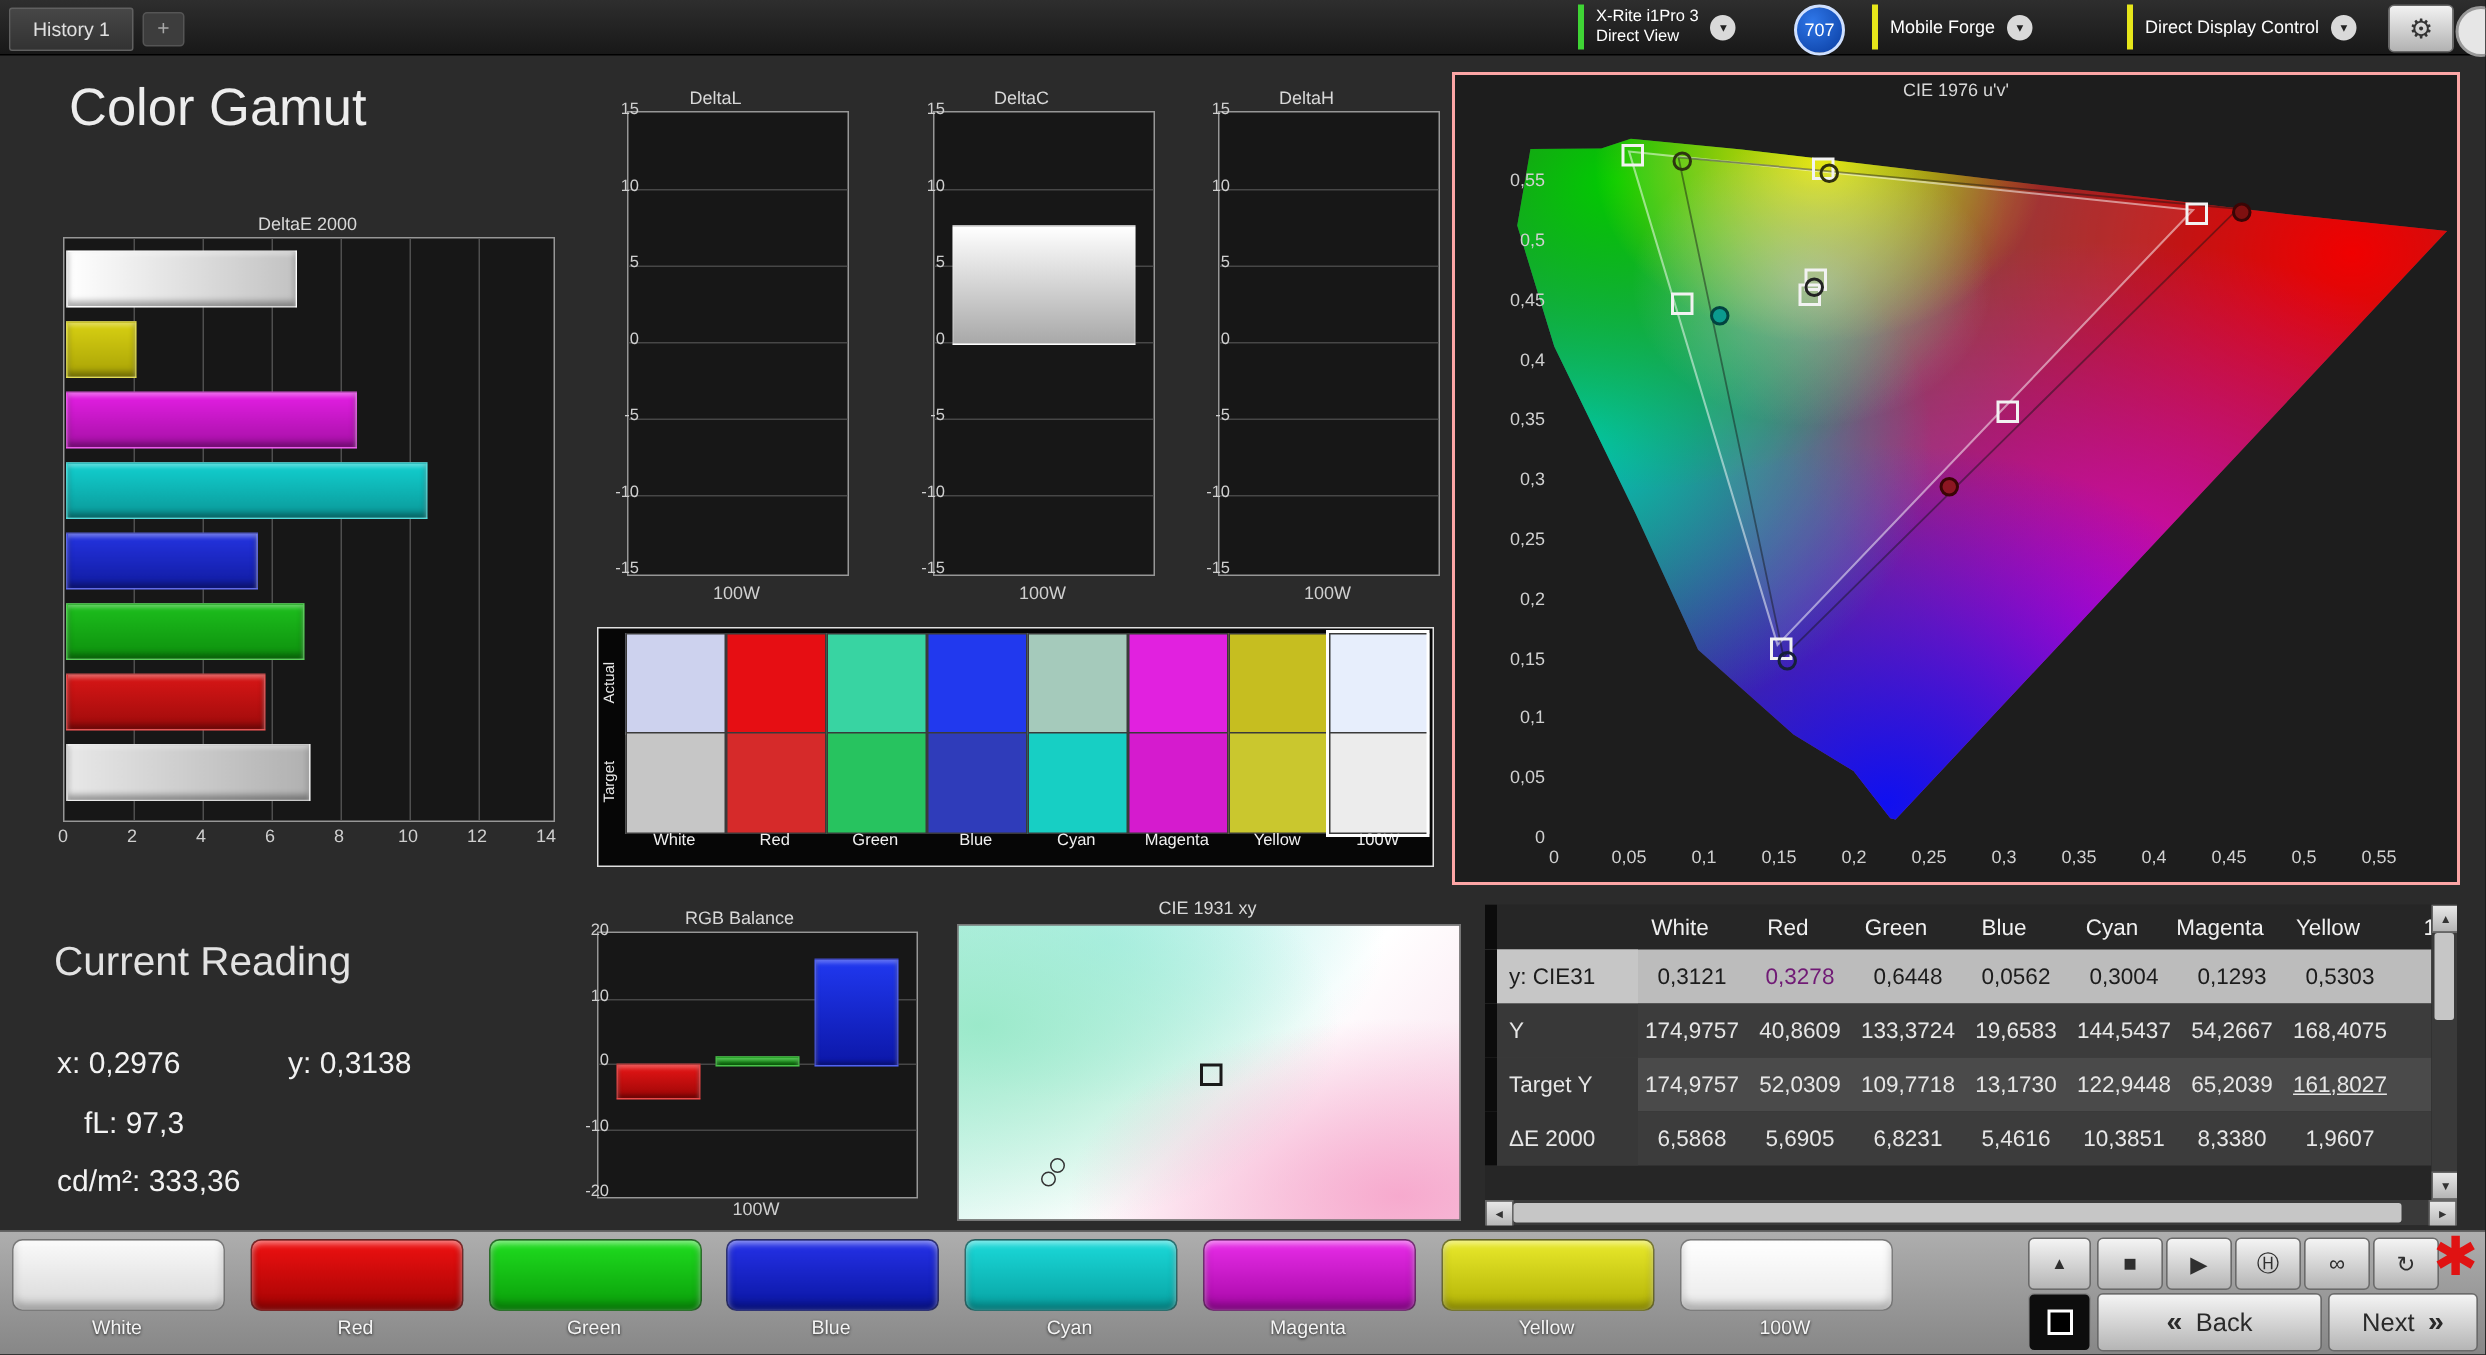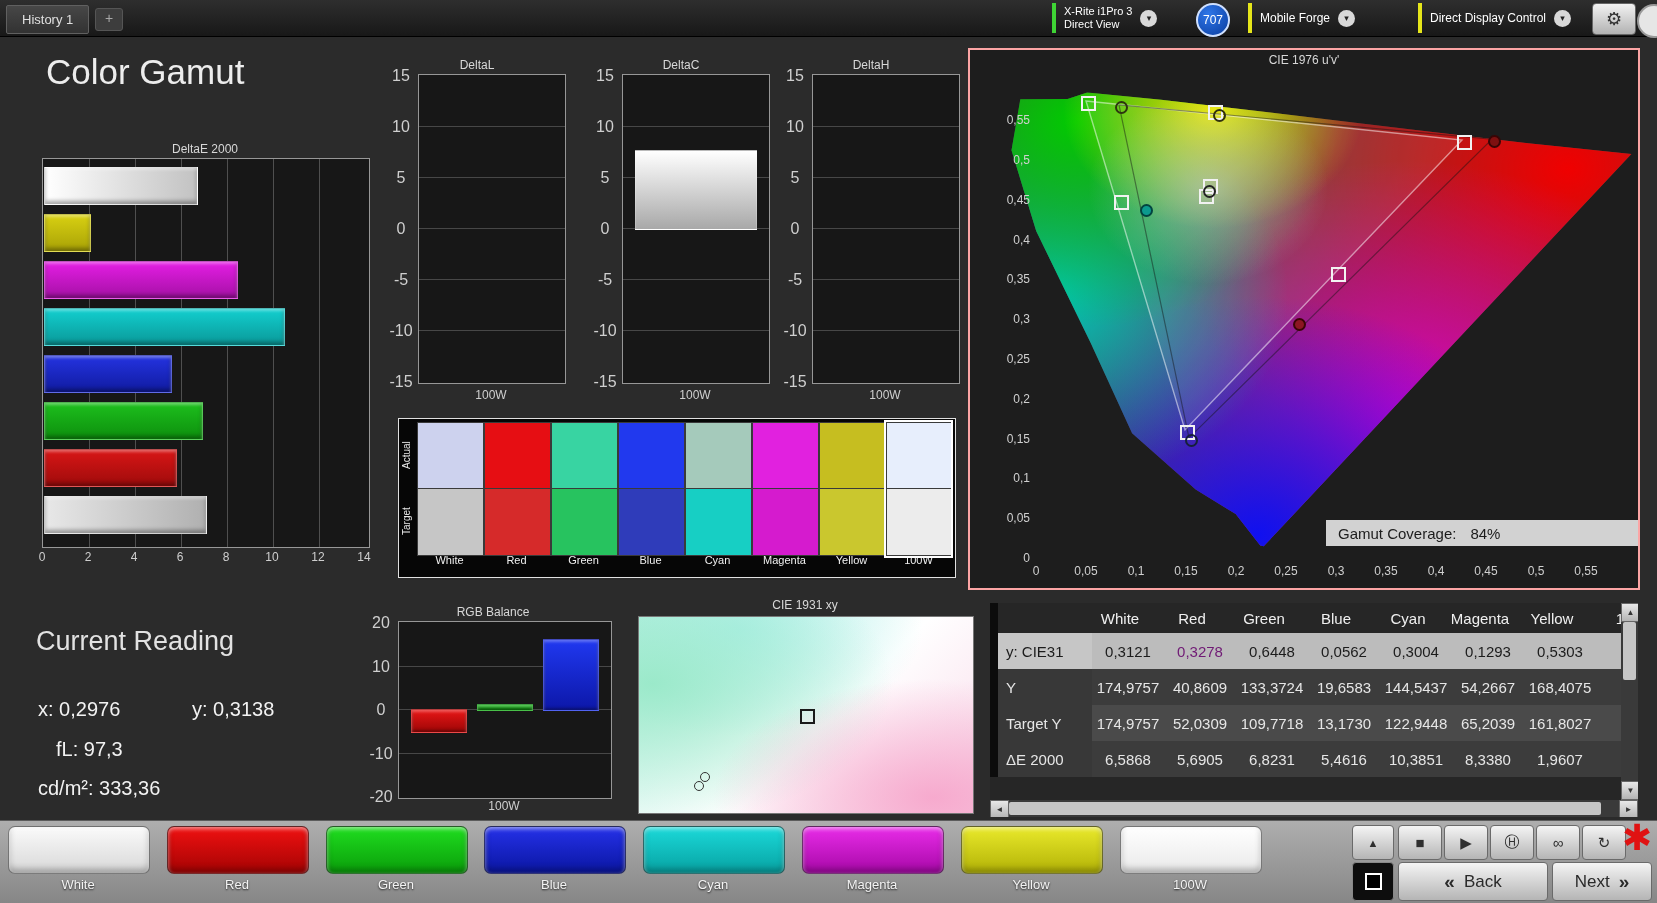--- a/index.html
+++ b/index.html
@@ -44,21 +44,21 @@
   .de-panel{position:absolute;left:42px;top:142px;width:326px;height:430px;}
   .de-box{position:absolute;left:0;top:16px;width:326px;height:388px;border:1px solid #979797;
           background:#171717;overflow:hidden;}
   .de-ticks{position:absolute;left:0;top:408px;width:326px;height:16px;}
   .de-ticks span{position:absolute;width:20px;text-align:center;font-size:12px;color:#cfcfcf;}
 
   .sc-panel{position:absolute;width:178px;height:352px;}
   .sc-box{position:absolute;left:30px;top:16px;width:146px;height:308px;border:1px solid #979797;
           background:#171717;overflow:hidden;}
   .sc-ylab{position:absolute;inset:0;pointer-events:none;}
-  .sc-ylab span{position:absolute;left:0;width:26px;text-align:center;font-size:16px;color:#cfcfcf;}
+  .sc-ylab span{position:absolute;left:12px;width:26px;text-align:right;font-size:11px;color:#cfcfcf;}
   .sc-xlabel{position:absolute;left:30px;top:330px;width:146px;text-align:center;font-size:12px;color:#cfcfcf;}
   .sc-bar{position:absolute;left:12px;right:12px;border:1px solid rgba(255,255,255,.2);}
   .rgb-box{left:30px;width:212px;height:176px;}
   .rgb-xlabel{top:194px;width:212px;}
   .rgb-bar{position:absolute;border:1px solid rgba(255,255,255,.22);
            box-shadow:inset 0 2px 3px rgba(255,255,255,.3),inset 0 -2px 3px rgba(0,0,0,.35);}
 
   
   .swatch-strip{position:absolute;left:398px;top:418px;width:556px;height:158px;background:#060606;
                 border:1px solid #e0e0e0;}
@@ -391,24 +391,20 @@
         <div class="mk-sq" style="left: 143.5px; top: 144.504px; border-color: rgb(242, 242, 242);"></div>
         <div class="mk-ci" style="left: 169.5px; top: 154.26px; border-color: rgb(2, 68, 64); background: rgb(11, 154, 142);"></div>
         <div class="mk-sq" style="left: 232.5px; top: 129.38px; border-color: rgb(242, 242, 242);"></div>
         <div class="mk-sq" style="left: 228.5px; top: 138.932px; border-color: rgb(242, 242, 242);"></div>
         <div class="mk-ci" style="left: 232.5px; top: 135.156px; border-color: rgb(34, 34, 34);"></div>
         <div class="mk-sq" style="left: 360.5px; top: 216.94px; border-color: rgb(242, 242, 242);"></div>
         <div class="mk-ci" style="left: 322.5px; top: 268.088px; border-color: rgb(58, 5, 5); background: rgb(140, 22, 34);"></div>
         <div class="mk-sq" style="left: 209.5px; top: 374.548px; border-color: rgb(242, 242, 242);"></div>
         <div class="mk-ci" style="left: 214.5px; top: 383.508px; border-color: rgb(22, 32, 58);"></div>
       </div>
-    <div class="coverage">
-      <span>Gamut Coverage:</span>
-      <span>84%</span>
-    </div>
   </div>
 
   <div class="cur-title">Current Reading</div>
   <div class="cur-line" style="left:38px;top:698px">x: 0,2976</div>
   <div class="cur-line" style="left:192px;top:698px">y: 0,3138</div>
   <div class="cur-line" style="left:56px;top:738px">fL: 97,3</div>
   <div class="cur-line" style="left:38px;top:777px">cd/m²: 333,36</div>
 
   <div class="sc-panel" id="rgb-panel" style="left:368px;top:605px;width:250px;height:214px">
     <div class="panel-title">RGB Balance</div>
@@ -479,21 +475,21 @@
         </div>
         <div class="t-row" style="background: rgb(74, 74, 74);">
           <div class="t-cell t-strip" style="width: 8px;"></div>
           <div class="t-cell t-label" style="width: 86px;">Target Y</div>
           <div class="t-cell" style="width: 72px;">174,9757</div>
           <div class="t-cell" style="width: 72px;">52,0309</div>
           <div class="t-cell" style="width: 72px;">109,7718</div>
           <div class="t-cell" style="width: 72px;">13,1730</div>
           <div class="t-cell" style="width: 72px;">122,9448</div>
           <div class="t-cell" style="width: 72px;">65,2039</div>
-          <div class="t-cell" style="width: 72px;">161,8027</div>
+          <div class="t-cell" style="width: 72px; text-decoration: underline;">161,8027</div>
           <div class="t-cell" style="width: 72px;">33</div>
         </div>
         <div class="t-row" style="background: rgb(60, 60, 60);">
           <div class="t-cell t-strip" style="width: 8px;"></div>
           <div class="t-cell t-label" style="width: 86px;">ΔE 2000</div>
           <div class="t-cell" style="width: 72px;">6,5868</div>
           <div class="t-cell" style="width: 72px;">5,6905</div>
           <div class="t-cell" style="width: 72px;">6,8231</div>
           <div class="t-cell" style="width: 72px;">5,4616</div>
           <div class="t-cell" style="width: 72px;">10,3851</div>

